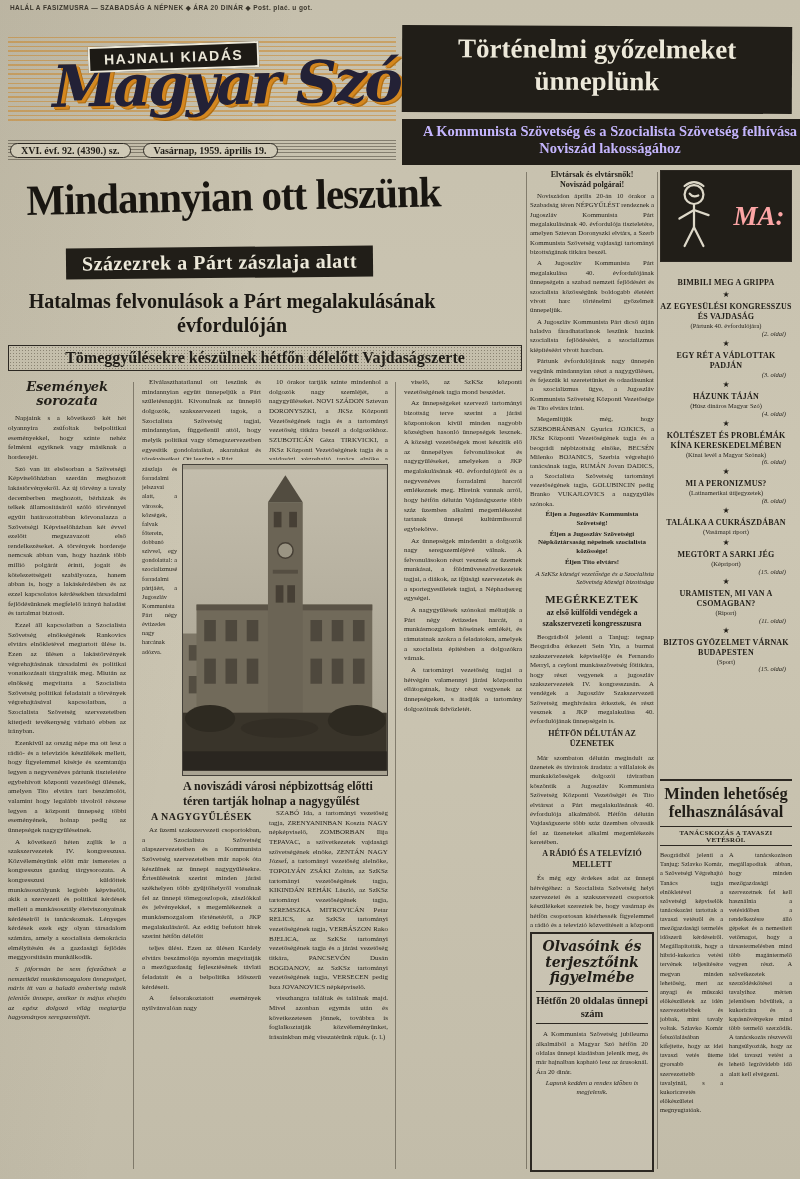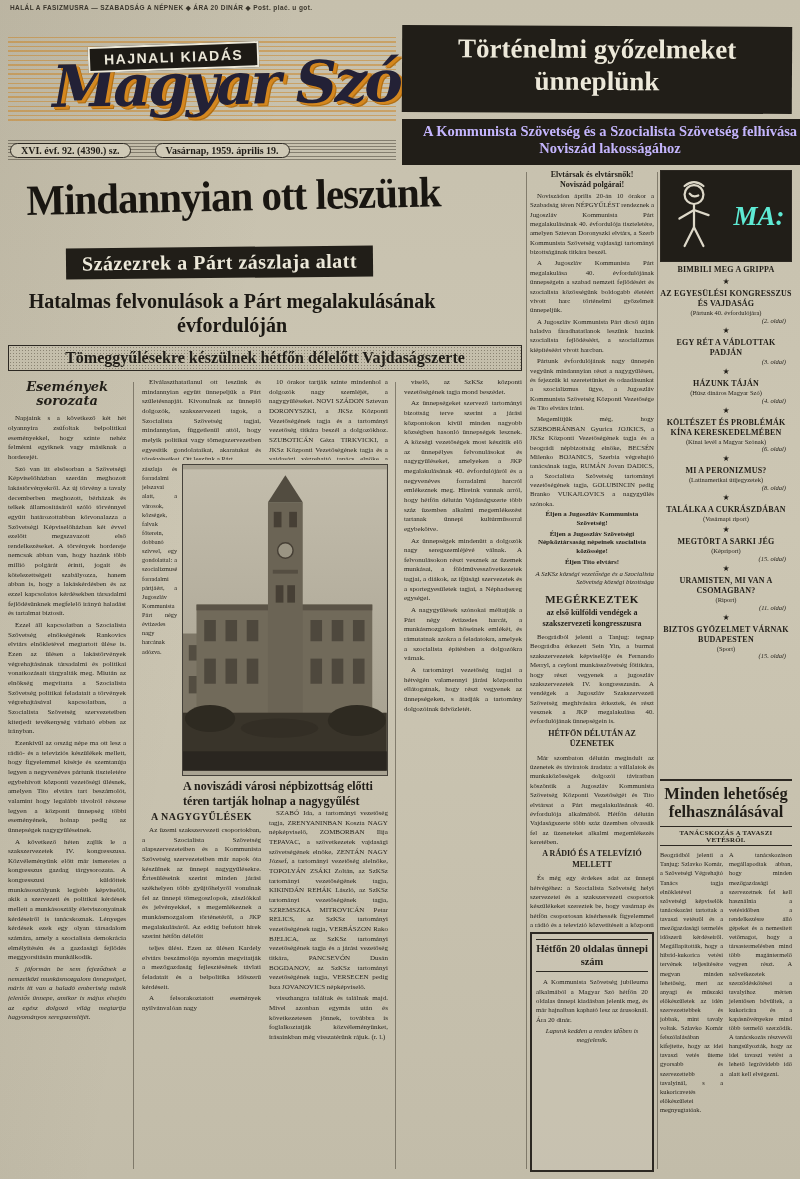--- a/index.html
+++ b/index.html
@@ -19,21 +19,21 @@
   .mast-stripes{ position:absolute; left:0; top:16px; width:100%; height:88px;
     background:repeating-linear-gradient(0deg, rgba(209,135,31,0) 0 3.2px, rgba(203,130,30,.5) 3.2px 4.6px); }
   .mast-title{ position:absolute; left:44px; top:30px; font-family:"DejaVu Serif",serif;
     font-style:italic; font-weight:bold; font-size:58px; letter-spacing:-3px; color:#232136;
     text-shadow:3px 2px 0 #d4871f, 4px 3px 0 #b06f15; transform:rotate(-1deg); white-space:nowrap; }
   .edition-badge{ position:absolute; left:80px; top:24px; z-index:3; background:#1d1a15; color:#eae6d7;
     font-family:"Liberation Sans",sans-serif; font-weight:bold; font-size:14px; letter-spacing:1.5px;
     padding:3px 14px; transform:rotate(-2deg); border:2px solid #ece8d9; white-space:nowrap; }
   .dateline{ position:absolute; left:8px; top:139px; width:388px; height:23px;
     background:repeating-linear-gradient(0deg, rgba(0,0,0,0) 0 2.2px, rgba(50,45,35,.45) 2.2px 3.2px);
-    display:flex; align-items:center; gap:24px; padding:0 2px; }
+    display:flex; align-items:center; gap:12px; padding:0 2px; }
   .date-box{ background:#cfc9b6; border:1.5px solid #2c2822; border-radius:9px;
     font-size:10px; font-weight:bold; padding:1px 10px; white-space:nowrap; }
   .lead-head{ position:absolute; left:402px; top:26px; width:390px; height:87px; background:#211e18;
     color:#ece8d9; font-size:27px; font-weight:bold; text-align:center; line-height:1.18;
     padding-top:8px; transform:rotate(.3deg); }
   .lead-sub{ position:absolute; left:402px; top:119px; width:416px; height:46px; background:#211e18;
     color:#c4b5fd; font-size:14.5px; font-weight:bold; text-align:center; line-height:1.2; padding-top:4px; }
   
   .main-headline{ position:absolute; left:26px; top:176px; width:500px; font-size:43px; font-weight:bold;
     letter-spacing:-1px; white-space:nowrap; color:#191611;
@@ -78,24 +78,24 @@
     padding:5px 4px; background:rgba(210,204,188,.35); }
   .olv-head{ font-size:14px; font-weight:bold; font-style:italic; text-align:center; line-height:1.12;
     margin-bottom:5px; font-family:"DejaVu Serif",serif; }
   .olv-sub{ font-size:10.5px; font-weight:bold; text-align:center; line-height:1.2; margin-bottom:5px;
     border-top:1px solid #2c2822; border-bottom:1px solid #2c2822; padding:3px 0; }
   .center-it{ text-align:center; font-style:italic; text-indent:0; }
   
   .sidebar{ position:absolute; left:660px; top:170px; width:132px; height:608px; overflow:hidden; }
   .ma-box{ display:flex; height:92px; border:1px solid #2c2822; background:#211e18; }
   .ma-cartoon{ width:66px; display:flex; align-items:center; justify-content:center; }
-  .ma-label{ flex:1; color:#5eead4; font-size:27px; font-weight:bold; font-style:italic;
+  .ma-label{ flex:1; color:#fca5a5; font-size:27px; font-weight:bold; font-style:italic;
     display:flex; align-items:center; justify-content:center; }
   .sb-title{ font-weight:bold; font-size:8px; text-align:center; line-height:1.25; letter-spacing:.2px; }
-  .sb-caption{ margin-top:3px; }
+  .sb-caption{ margin-top:16px; }
   .sb-sub{ font-size:6.5px; text-align:center; line-height:1.2; }
   .sb-page{ font-size:6.5px; text-align:right; padding-right:6px; font-style:italic; }
   .sb-star{ text-align:center; font-size:8px; line-height:1; margin:3px 0; }
   .hr1{ position:absolute; left:660px; top:779px; width:132px; height:2px; background:#2c2822; }
   
   .vetes{ position:absolute; left:660px; top:785px; width:132px; height:387px; overflow:hidden; }
   .vetes-head{ font-size:16.5px; font-weight:bold; text-align:center; line-height:1.1; }
   .vetes-kicker{ font-size:6.8px; font-weight:bold; text-align:center; margin:5px 0 4px;
     border-top:1px solid #2c2822; border-bottom:1px solid #2c2822; padding:2px 0; letter-spacing:.3px; }
   .vetes-cols{ display:flex; gap:6px; }
@@ -244,20 +244,21 @@
 
       <div class="nh2">HÉTFŐN DÉLUTÁN AZ ÜZENETEK</div>
       <p class="p">Már szombaton délután megindult az üzenetek és táviratok áradata: a vállalatok és munkaközösségek dolgozói táviratban köszöntik a Jugoszláv Kommunista Szövetség Központi Vezetőségét és Tito elvtársat a Párt megalakulásának 40. évfordulója alkalmából. Hétfőn délután Vajdaságszerte több száz üzemben olvassák fel az üzeneteket alkalmi megemlékezés keretében.</p>
 
       <div class="nh2">A RÁDIÓ ÉS A TELEVÍZIÓ MELLETT</div>
       <p class="p">És még egy érdekes adat az ünnepi hétvégéhez: a Szocialista Szövetség helyi szervezetei és a szakszervezeti csoportok készülékeket szereztek be, hogy vasárnap és hétfőn csoportosan kísérhessék figyelemmel a rádió és a televízió közvetítéseit a központi ünnepségekről.</p>
 
     </div>
 
     <div class="olvasoink">
+      <div class="olv-head">Olvasóink és terjesztőink figyelmébe</div>
       <div class="olv-sub">Hétfőn 20 oldalas ünnepi szám</div>
       <p class="p">A Kommunista Szövetség jubileuma alkalmából a Magyar Szó hétfőn 20 oldalas ünnepi kiadásban jelenik meg, és már hajnalban kapható lesz az árusoknál. Ára 20 dinár.</p>
       <p class="p center-it">Lapunk kedden a rendes időben is megjelenik.</p>
     </div>
   </div>
 
   <div class="sidebar">
     <div class="ma-box">
       <div class="ma-cartoon">
         <svg viewBox="0 0 70 90" width="60" height="80">

